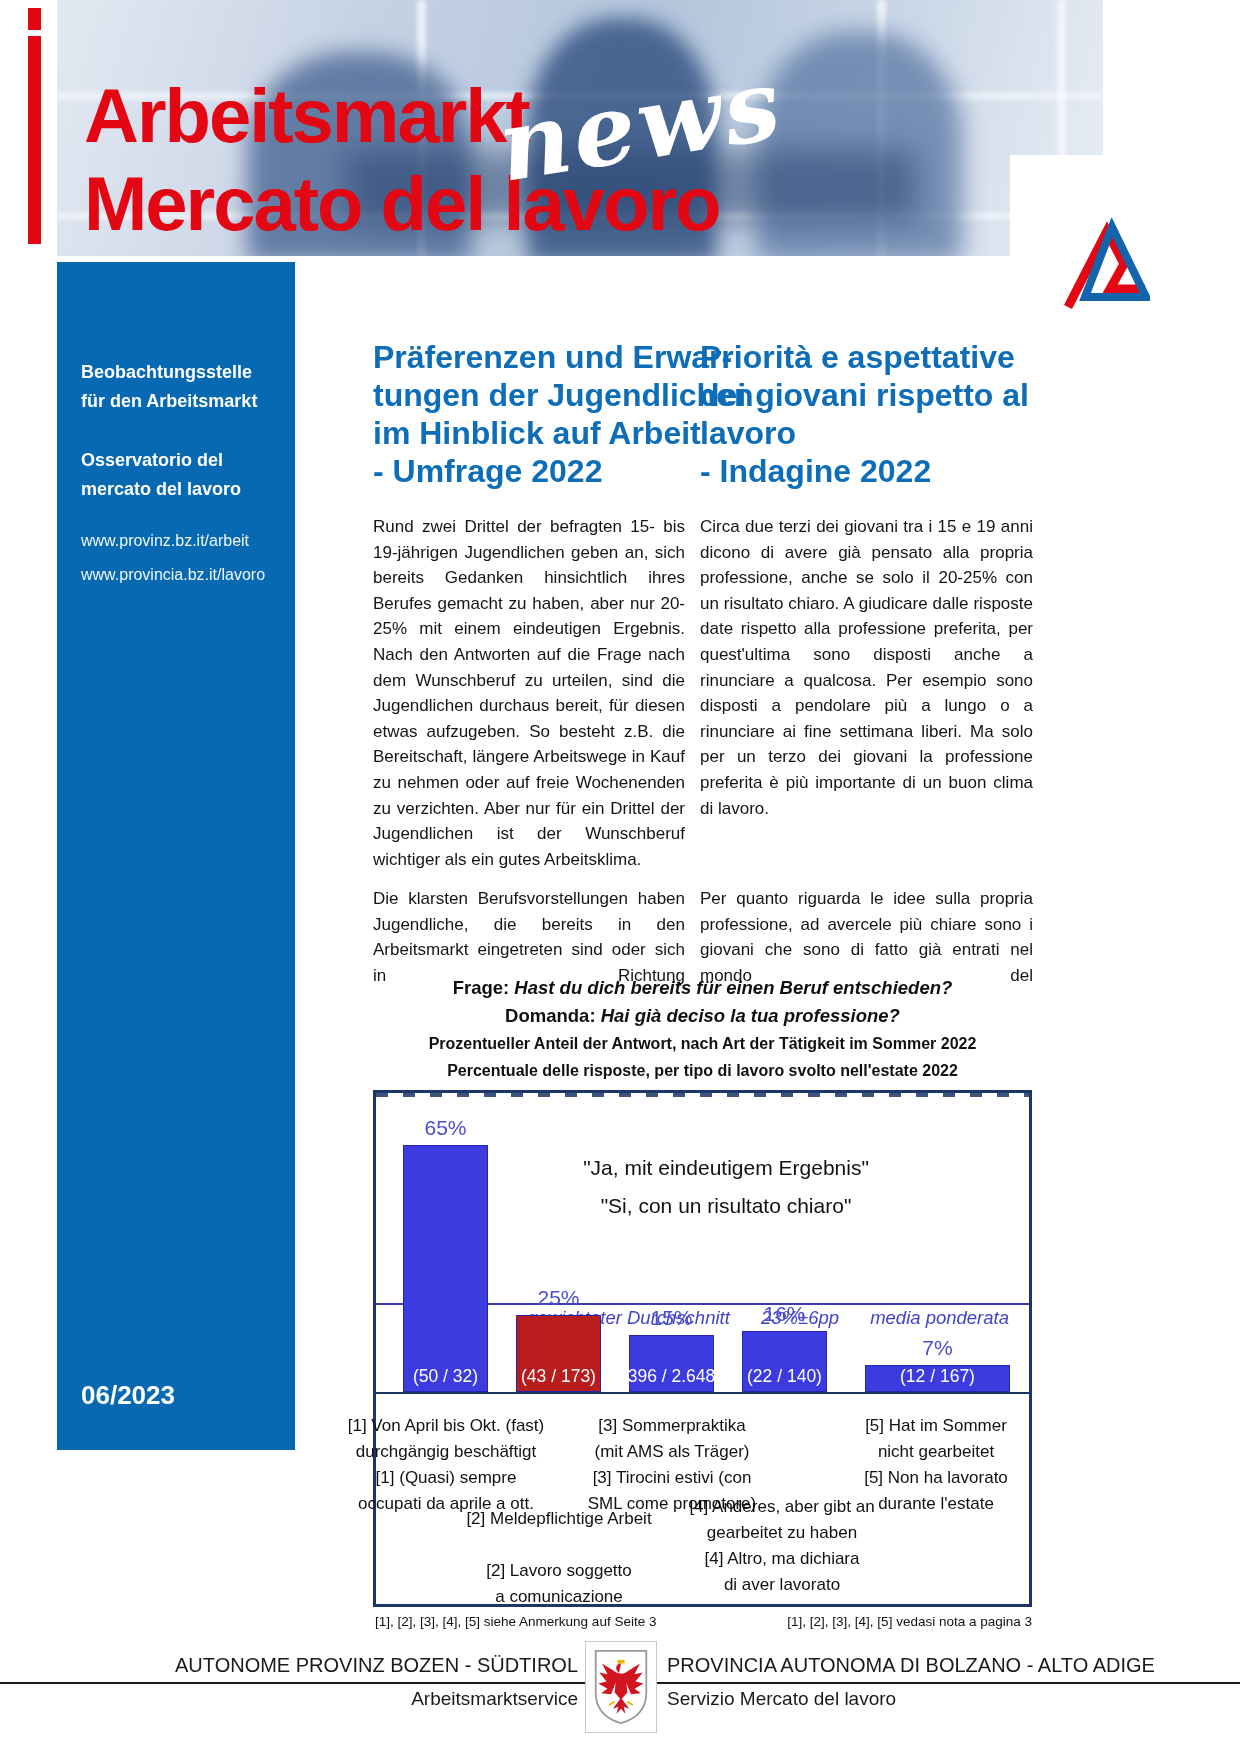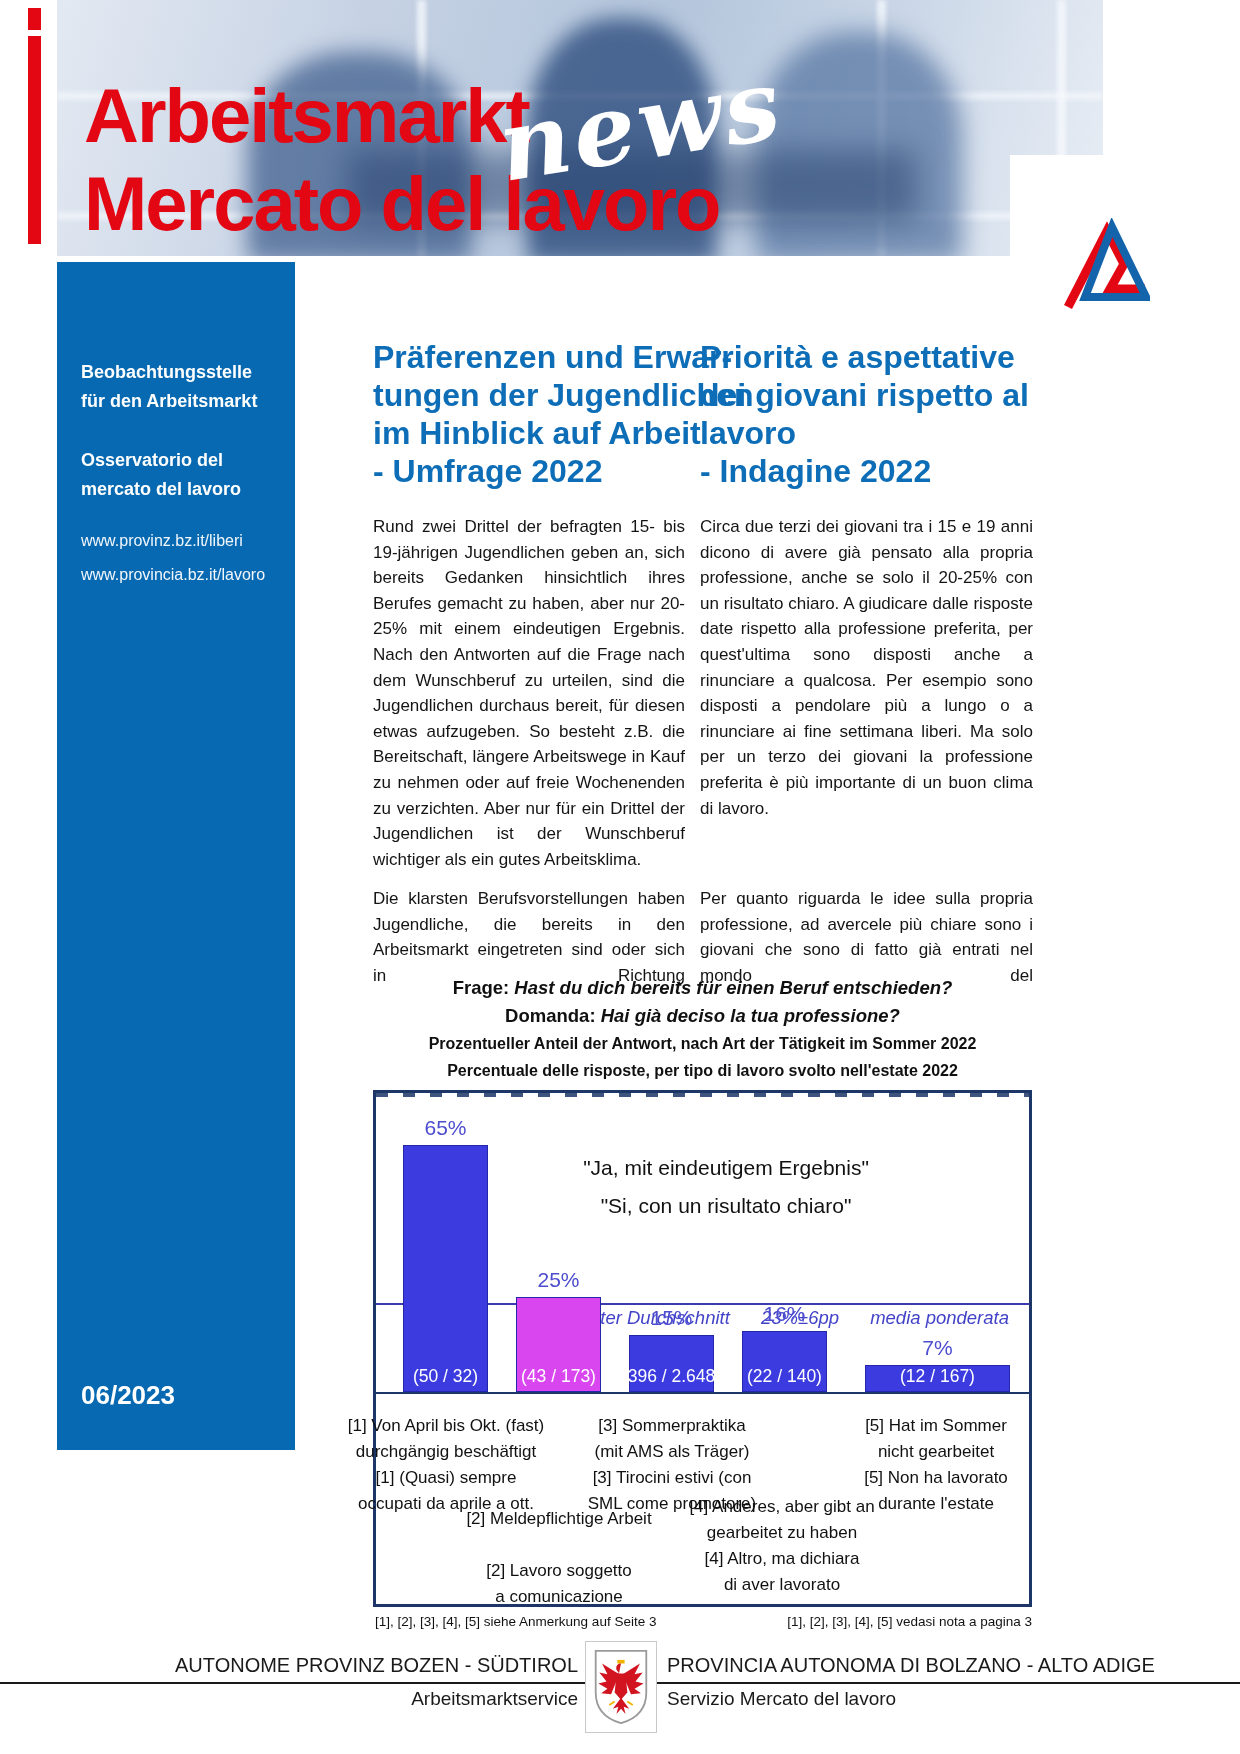--- a/index.html
+++ b/index.html
@@ -127,21 +127,21 @@
   <div class="sidebar">
     <div class="sb sb-bold sb-org-it">
       <div>Osservatorio del</div>
       <div>mercato del lavoro</div>
     </div>
     <div class="sb sb-bold sb-org-de">
       <div>Beobachtungsstelle</div>
       <div>für den Arbeitsmarkt</div>
     </div>
     <div class="sb sb-urls">
-      <div class="sb-url">www.provinz.bz.it/liberi</div>
+      <div class="sb-url">www.provinz.bz.it/arbeit</div>
       <div class="sb-url">www.provincia.bz.it/lavoro</div>
     </div>
     <div class="sb sb-issue">06/2023</div>
     <div class="sb sb-months">Mai/maggio</div>
   </div>
 
   <div class="headline h-de">
     <div>Präferenzen und Erwar-</div>
     <div>tungen der Jugendlichen</div>
     <div>im Hinblick auf Arbeit</div>
@@ -182,21 +182,21 @@
 
     <div class="meanline" style="bottom: 299px;"></div>
 
     <div class="bar-wrap" style="left:27px;width:85px;">
       <div class="bar" style="height: 247px; background: rgb(59, 59, 224);">
           <span class="count">(50 / 32)</span>
         </div>
       <div class="pct">65%</div>
     </div>
     <div class="bar-wrap" style="left:140px;width:85px;">
-      <div class="bar" style="height: 95px; background: #d946ef;">
+      <div class="bar" style="height: 77px; background: #b91c1c;">
           <span class="count">(43 / 173)</span>
         </div>
       <div class="pct">25%</div>
     </div>
     <div class="bar-wrap" style="left:253px;width:85px;">
       <div class="bar" style="height: 57px; background: rgb(59, 59, 224);">
           <span class="count">(396 / 2.648)</span>
         </div>
       <div class="pct">15%</div>
     </div>

